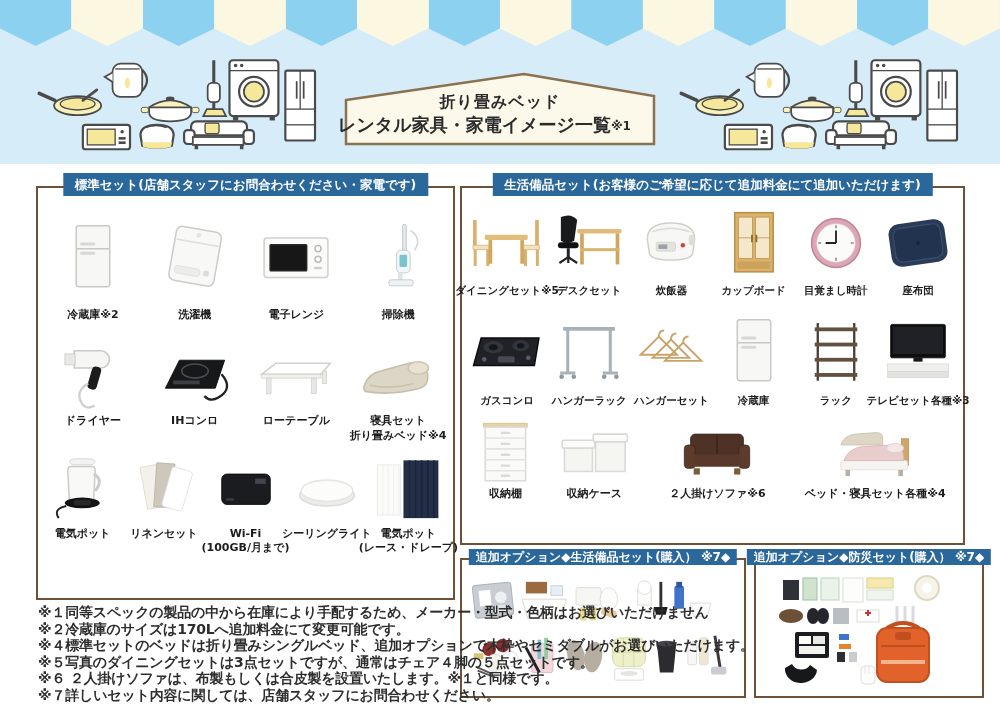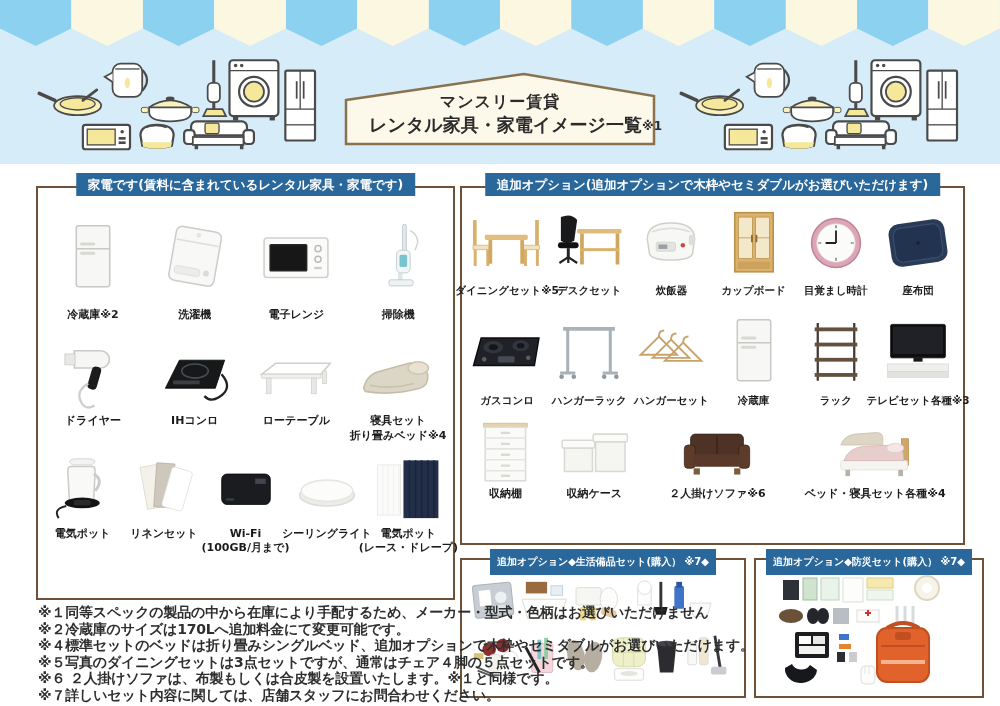--- a/index.html
+++ b/index.html
@@ -16,21 +16,21 @@
   .decor{position:absolute;top:52px;width:288px;height:102px}
   .decor.left{left:34px}
   .decor.right{left:676px}
   .decor svg{width:100%;height:100%;display:block}
 
   
   .plaque{position:absolute;left:338px;top:70px;width:324px;height:78px}
   .plaque svg.bg{position:absolute;left:0;top:0;width:100%;height:100%}
   .plaque .t1{position:absolute;top:22px;width:100%;text-align:center;
               font-size:16px;font-weight:bold;color:#2b2b2b;letter-spacing:1px}
-  .plaque .t2{position:absolute;top:43px;width:100%;text-align:right;
+  .plaque .t2{position:absolute;top:43px;width:100%;text-align:left;
               font-size:18px;font-weight:bold;color:#2b2b2b;white-space:nowrap}
   .plaque .note{font-size:12px;vertical-align:1px}
 
   
   .panel{position:absolute;background:#fff;border:2px solid #6e5137}
   .tab{position:absolute;top:-15px;left:50%;transform:translateX(-50%);
        background:#2a679a;color:#fff;font-weight:bold;font-size:12.5px;
        padding:4px 12px;white-space:nowrap;line-height:1.2}
   #std-panel{left:36px;top:186px;width:419px;height:414px}
   #opt-panel{left:460px;top:186px;width:505px;height:359px}
@@ -54,21 +54,21 @@
 
   
   #footnotes{position:absolute;left:38px;top:604px;width:430px}
   .fn{font-size:14px;font-weight:bold;color:#2e2e2e;line-height:1.18;
       white-space:nowrap;letter-spacing:-0.2px}
 
   
   .pbox{position:absolute;background:#fff;border:2px solid #6e5137}
   #pbox-a{left:460px;top:558px;width:286px;height:140px}
   #pbox-b{left:754px;top:558px;width:230px;height:140px}
-  .pbox .tab{top:-11px;font-size:10px;padding:7px 7px;max-width:none}
+  .pbox .tab{top:-11px;font-size:12px;padding:1px 7px;max-width:none}
   .collage{position:absolute;left:6px;right:6px;top:12px;bottom:4px}
   .collage svg{width:100%;height:100%;display:block}
 </style>
 </head>
 <body>
 
 <svg style="position:absolute;width:0;height:0" aria-hidden="true">
 <defs>
   <symbol id="sym-fridge" viewBox="0 0 100 90">
     <rect x="28" y="4" width="44" height="80" rx="3" fill="#f7f7f5" stroke="#c8c8c4" stroke-width="2"></rect>
@@ -405,27 +405,27 @@
     <div class="decor right">
       <svg viewBox="0 0 330 110">
           <use href="#decor-cluster"></use>
         </svg>
     </div>
 
     <div class="plaque">
       <svg class="bg" viewBox="0 0 324 78" preserveAspectRatio="none">
         <polygon points="8,30 186,4 316,26 316,74 8,74" fill="#fcf8ea" stroke="#8a7150" stroke-width="2.5"></polygon>
       </svg>
-      <div class="t1">マンスリー賃貸</div>
+      <div class="t1">折り畳みベッド</div>
       <div class="t2"><span>レンタル家具・家電イメージ一覧</span><span class="note">※1</span></div>
     </div>
   </div>
 
   <div class="panel" id="std-panel">
-    <div class="tab">家電です(賃料に含まれているレンタル家具・家電です)</div>
+    <div class="tab">標準セット(店舗スタッフにお問合わせください・家電です)</div>
 
     <div class="prow r-std1">
       <div class="cell">
         <div class="pimgbox">
             <svg class="pimg" viewBox="0 0 100 90">
               <use href="#sym-fridge"></use>
             </svg>
           </div>
         <div class="plabel">冷蔵庫※2</div>
       </div>
@@ -531,21 +531,21 @@
               <use href="#sym-curtain"></use>
             </svg>
           </div>
         <div class="plabel">電気ポット</div>
         <div class="plabel">(レース・ドレープ)</div>
       </div>
     </div>
   </div>
 
   <div class="panel" id="opt-panel">
-    <div class="tab">追加オプション(追加オプションで木枠やセミダブルがお選びいただけます)</div>
+    <div class="tab">生活備品セット(お客様のご希望に応じて追加料金にて追加いただけます)</div>
 
     <div class="prow r-opt1">
       <div class="cell">
         <div class="pimgbox">
             <svg class="pimg" viewBox="0 0 100 90">
               <use href="#sym-dining"></use>
             </svg>
           </div>
         <div class="plabel">ダイニングセット※5</div>
       </div>

